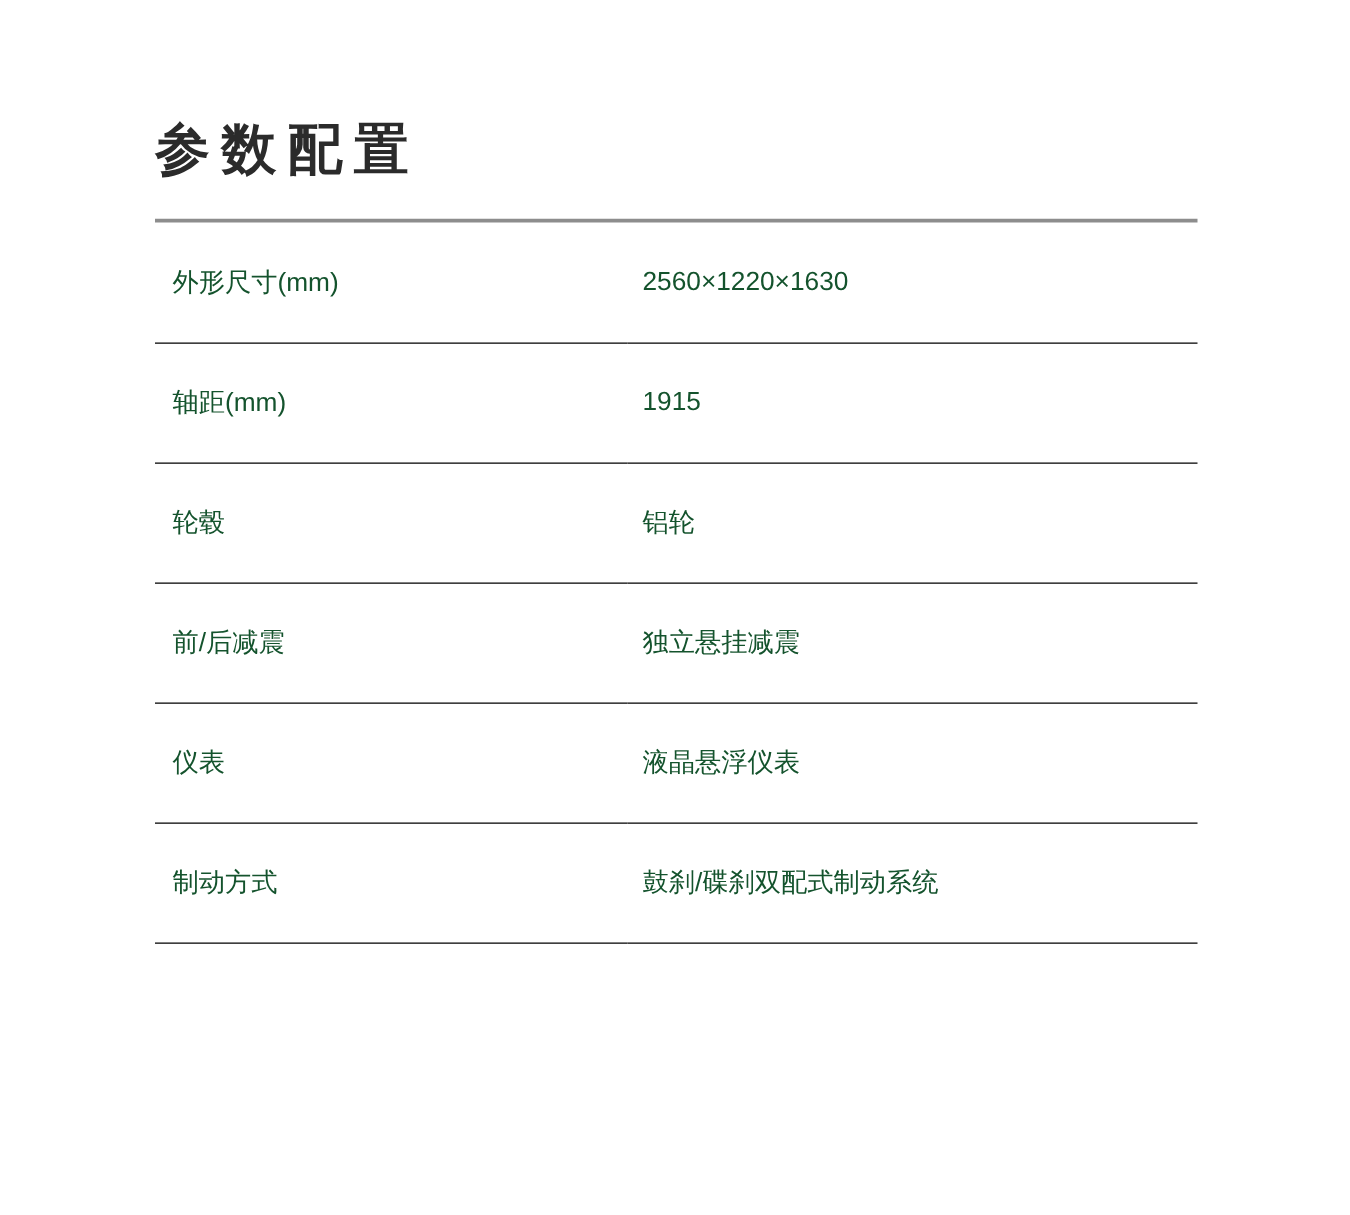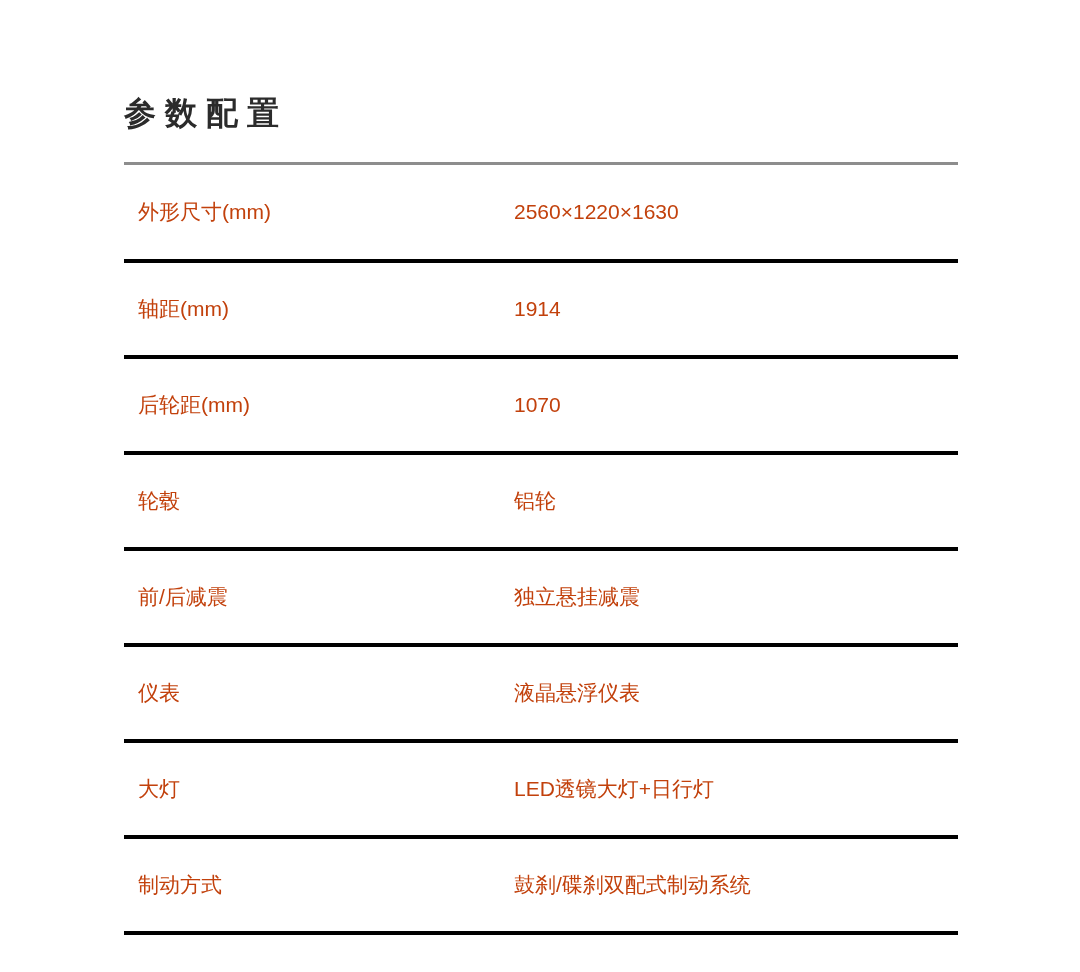--- a/index.html
+++ b/index.html
@@ -16,21 +16,21 @@
     -webkit-font-smoothing: antialiased;
   }
   .page {
     position: relative;
     width: 1080px;
     height: 972px;
     box-sizing: border-box;
     padding: 0 124px;
   }
   .spec-title {
-    font-size: 32px;
+    font-size: 44px;
     font-weight: bold;
     letter-spacing: 9px;
     color: #2b2b2b;
     padding-top: 96px;
     line-height: 1.1;
   }
   .title-rule {
     margin-top: 31px;
     height: 3px;
     background: #8d8d8d;
@@ -38,23 +38,23 @@
   }
   .spec-table {
     width: 834px;
     border-collapse: collapse;
     table-layout: fixed;
   }
   .spec-table tr {
     height: 96px;
   }
   .spec-table td {
-    border-bottom: 4px solid #000000;
+    border-bottom: 1px solid #000000;
     font-size: 21px;
-    color: #c2410c;
+    color: #14532d;
     vertical-align: middle;
     padding: 0;
     font-weight: normal;
   }
   .spec-table td.label {
     width: 364px;
     padding-left: 14px;
   }
   .spec-table td.value {
     padding-left: 12px;
@@ -74,42 +74,34 @@
   <div class="title-rule"></div>
 
   <table class="spec-table">
     <tbody>
       <tr>
         <td class="label">外形尺寸(mm)</td>
         <td class="value">2560×1220×1630</td>
       </tr>
       <tr>
         <td class="label">轴距(mm)</td>
-        <td class="value">1914</td>
-      </tr>
-      <tr>
-        <td class="label">后轮距(mm)</td>
-        <td class="value">1070</td>
+        <td class="value">1915</td>
       </tr>
       <tr>
         <td class="label">轮毂</td>
         <td class="value">铝轮</td>
       </tr>
       <tr>
         <td class="label">前/后减震</td>
         <td class="value">独立悬挂减震</td>
       </tr>
       <tr>
         <td class="label">仪表</td>
         <td class="value">液晶悬浮仪表</td>
       </tr>
       <tr>
-        <td class="label">大灯</td>
-        <td class="value">LED透镜大灯+日行灯</td>
-      </tr>
-      <tr>
         <td class="label">制动方式</td>
         <td class="value">鼓刹/碟刹双配式制动系统</td>
       </tr>
     </tbody>
   </table>
 
 </div>
 
 </body></html>

